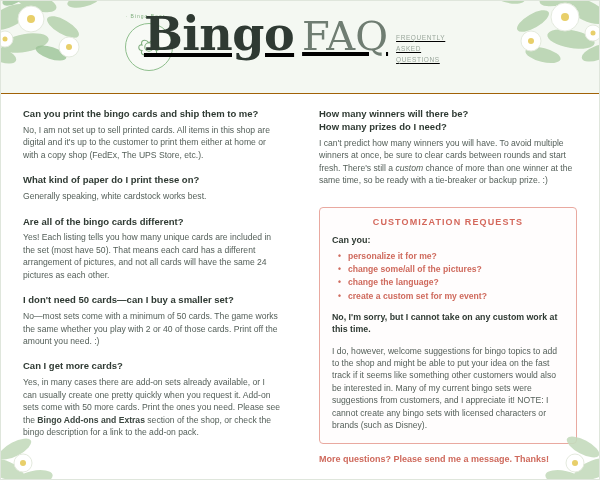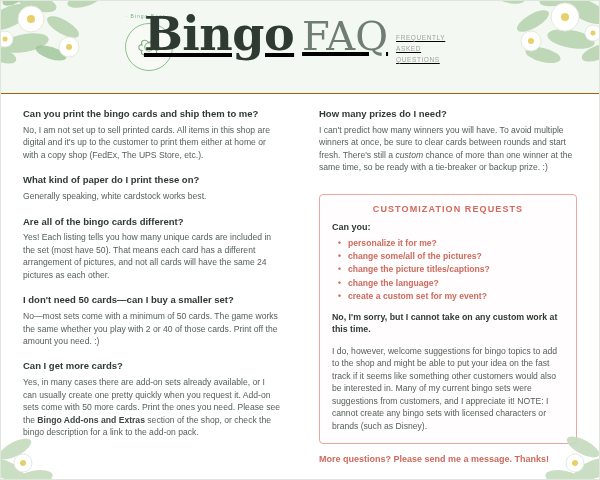--- a/index.html
+++ b/index.html
@@ -281,30 +281,30 @@
       <p class="q">I don't need 50 cards—can I buy a smaller set?</p>
       <p class="a">No—most sets come with a minimum of 50 cards. The game works the same whether you play with 2 or 40 of those cards. Print off the amount you need. :)</p>
 
       <p class="q">Can I get more cards?</p>
       <p class="a"><span>Yes, in many cases there are add-on sets already available, or I can usually create one pretty quickly when you request it. Add-on sets come with 50 more cards. Print the ones you need. Please see the </span><span class="bold">Bingo Add-ons and Extras</span><span> section of the shop, or check the bingo description for a link to the add-on pack.</span></p>
 
     </div>
 
     <div class="col">
 
+      <p class="q" style="margin-bottom:1px;">How many winners will there be?</p>
       <p class="q">How many prizes do I need?</p>
       <p class="a"><span>I can't predict how many winners you will have. To avoid multiple winners at once, be sure to clear cards between rounds and start fresh. There's still a </span><span class="ital">custom</span><span> chance of more than one winner at the same time, so be ready with a tie-breaker or backup prize. :)</span></p>
 
       <div class="cust-box">
         <p class="cust-title">CUSTOMIZATION REQUESTS</p>
         <p class="cust-lead">Can you:</p>
         <ul class="cust-list">
           <li>personalize it for me?</li>
           <li>change some/all of the pictures?</li>
-          <li>change the picture titles/captions?</li>
           <li>change the language?</li>
           <li>create a custom set for my event?</li>
         </ul>
         <p class="cust-strong">No, I'm sorry, but I cannot take on any custom work at this time.</p>
         <p class="cust-body"><span>I do, however, welcome suggestions for bingo topics to add to the shop and might be able to put your idea on the fast track if it seems like something other customers would also be interested in. Many of my current bingo sets were suggestions from customers, and I appreciate it! </span><span class="bold">NOTE:</span><span> I </span><span class="under">cannot</span><span> create any bingo sets with licensed characters or brands (such as Disney).</span></p>
       </div>
 
       <p class="footer-note">More questions? Please send me a message. Thanks!</p>
     </div>
   </div>

